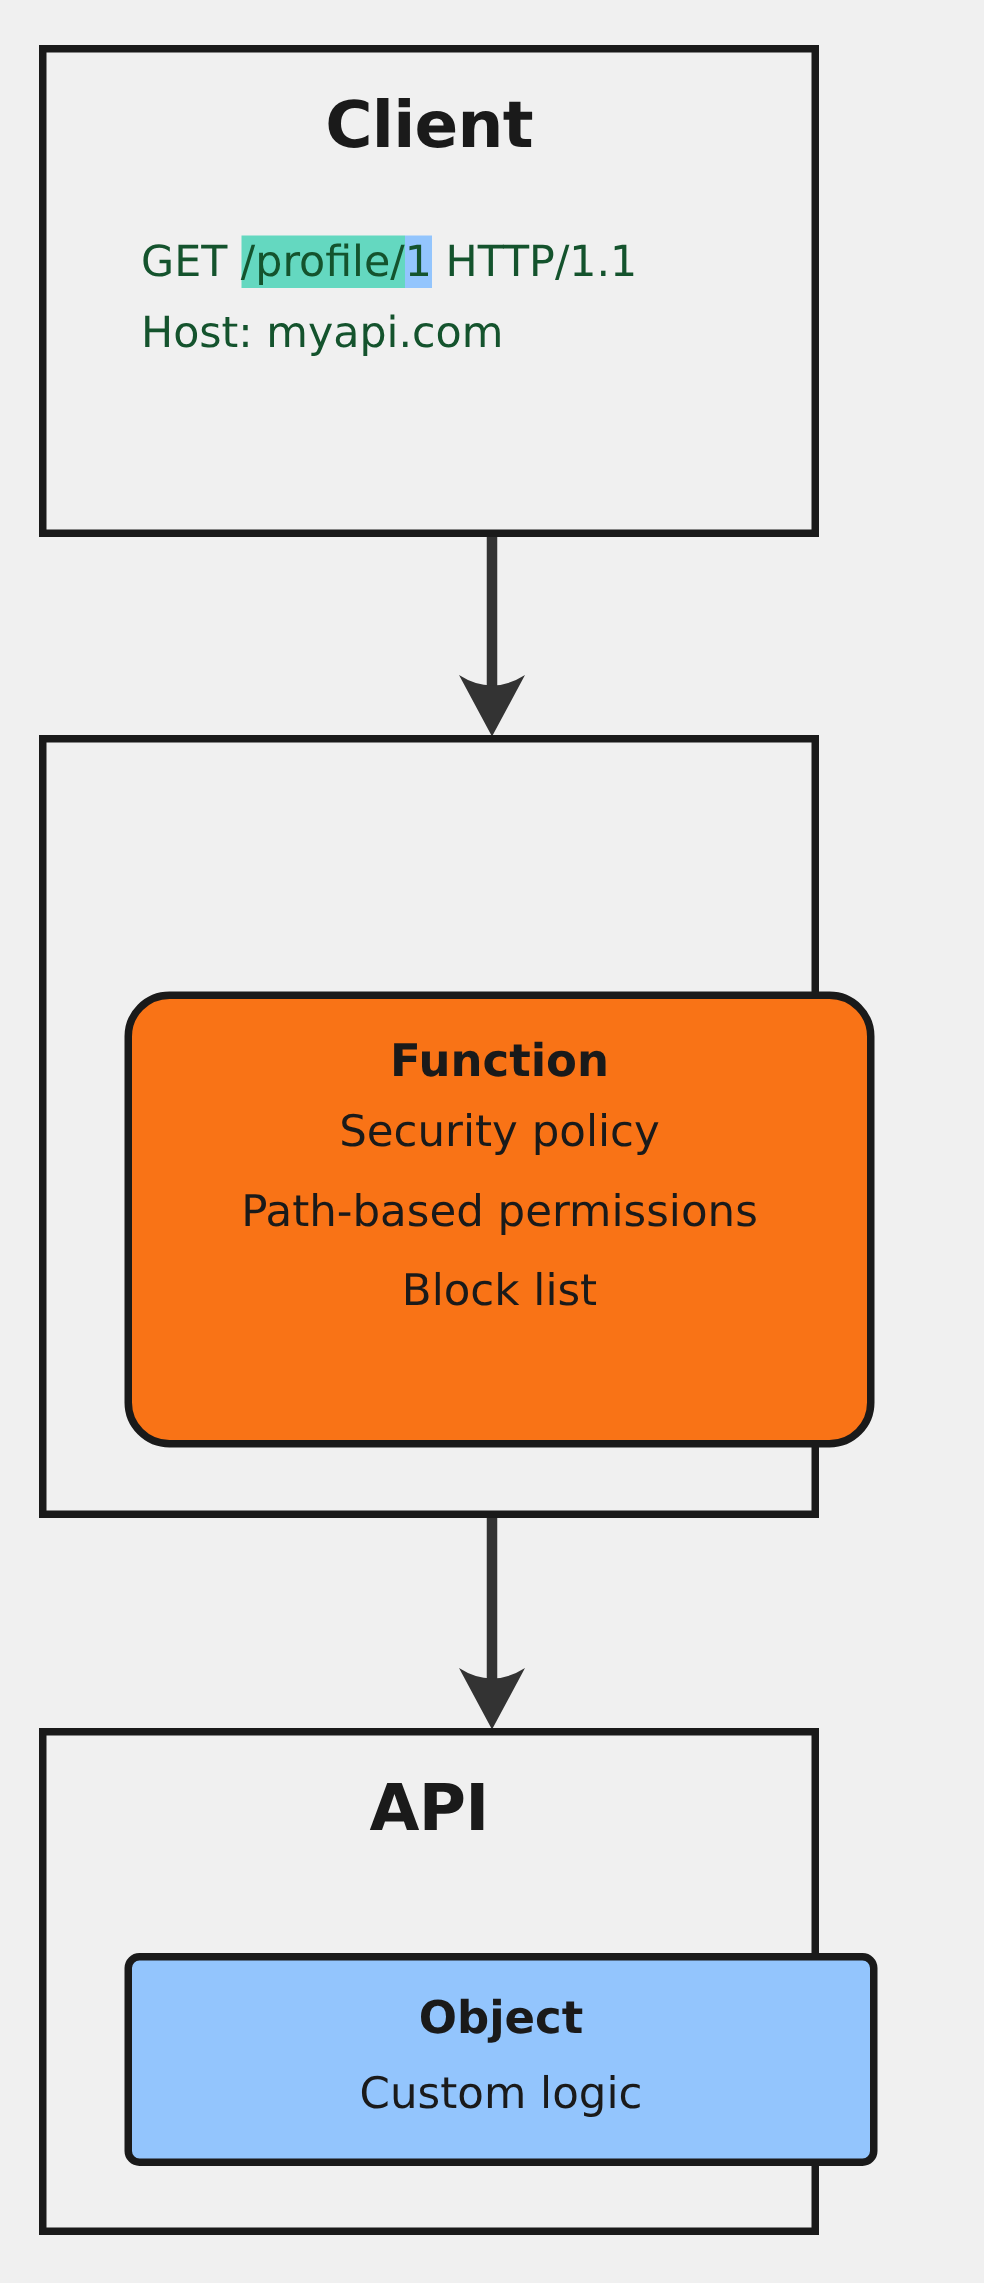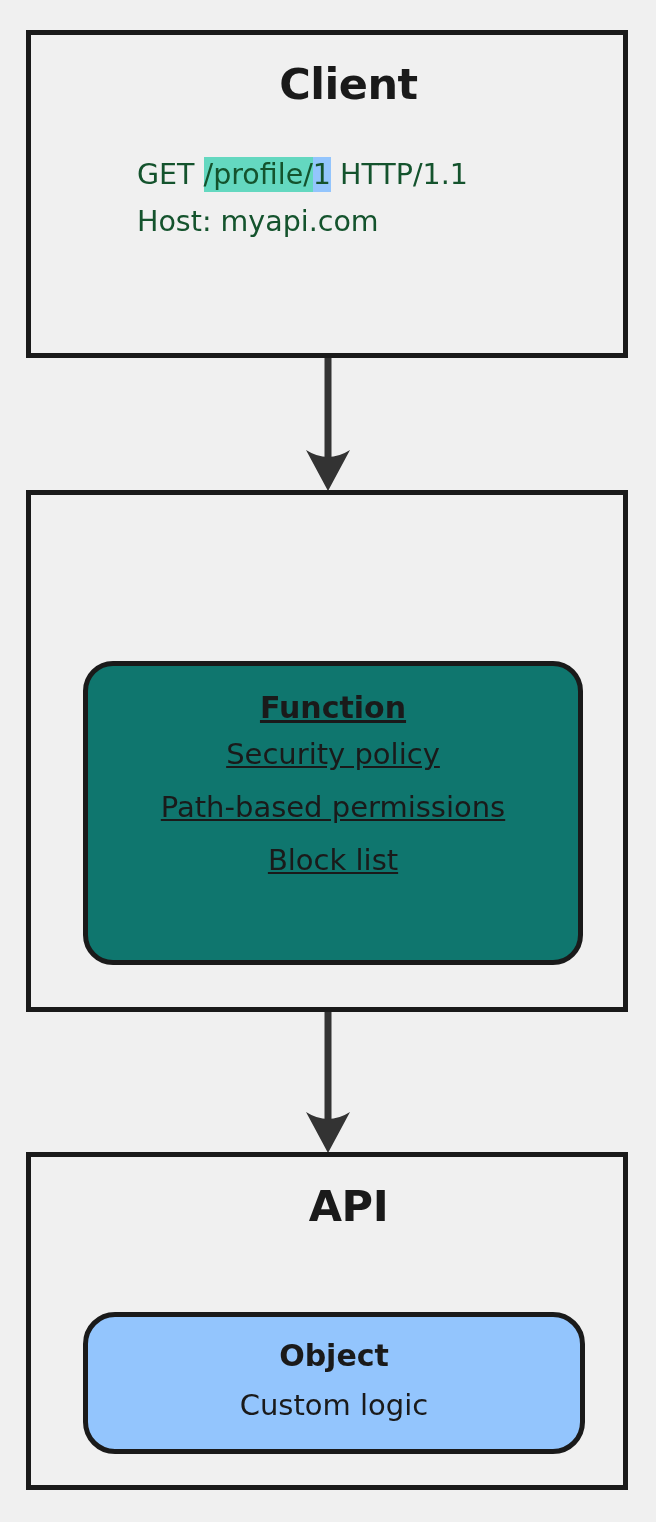--- a/index.html
+++ b/index.html
@@ -19,26 +19,25 @@
 
   .diagram {
     position: absolute;
     inset: 0;
   }
 
   
   .node {
     position: absolute;
     left: 26px;
-    width: 602px;
+    width: 520px;
     box-sizing: border-box;
     background: #f0f0f0;
     border: 5px solid #1a1a1a;
     border-radius: 0;
-    padding-left: 43px;
   }
 
   #node-client  { top: 30px;   height: 328px; }
   #node-gateway { top: 490px;  height: 522px; }
   #node-api     { top: 1152px; height: 338px; }
 
   .node-title {
     text-align: center;
     font-weight: bold;
     font-size: 43px;
@@ -76,32 +75,31 @@
     border: 5px solid #1a1a1a;
     text-align: center;
     color: #1a1a1a;
   }
 
   #sub-function {
     left: 52px;
     top: 166px;
     width: 500px;
     height: 304px;
-    background: #0f766e;
+    background: #f97316;
     border-radius: 30px;
-    text-decoration: underline;
   }
 
   #sub-object {
     left: 52px;
-    top: 155px;
+    top: 145px;
     width: 502px;
     height: 142px;
     background: #93c5fd;
-    border-radius: 32px;
+    border-radius: 10px;
   }
 
   .subnode-title {
     font-weight: bold;
     font-size: 30px;
     line-height: 1.1;
   }
   #sub-function .subnode-title { margin-top: 25px; }
   #sub-object   .subnode-title { margin-top: 22px; }
 

